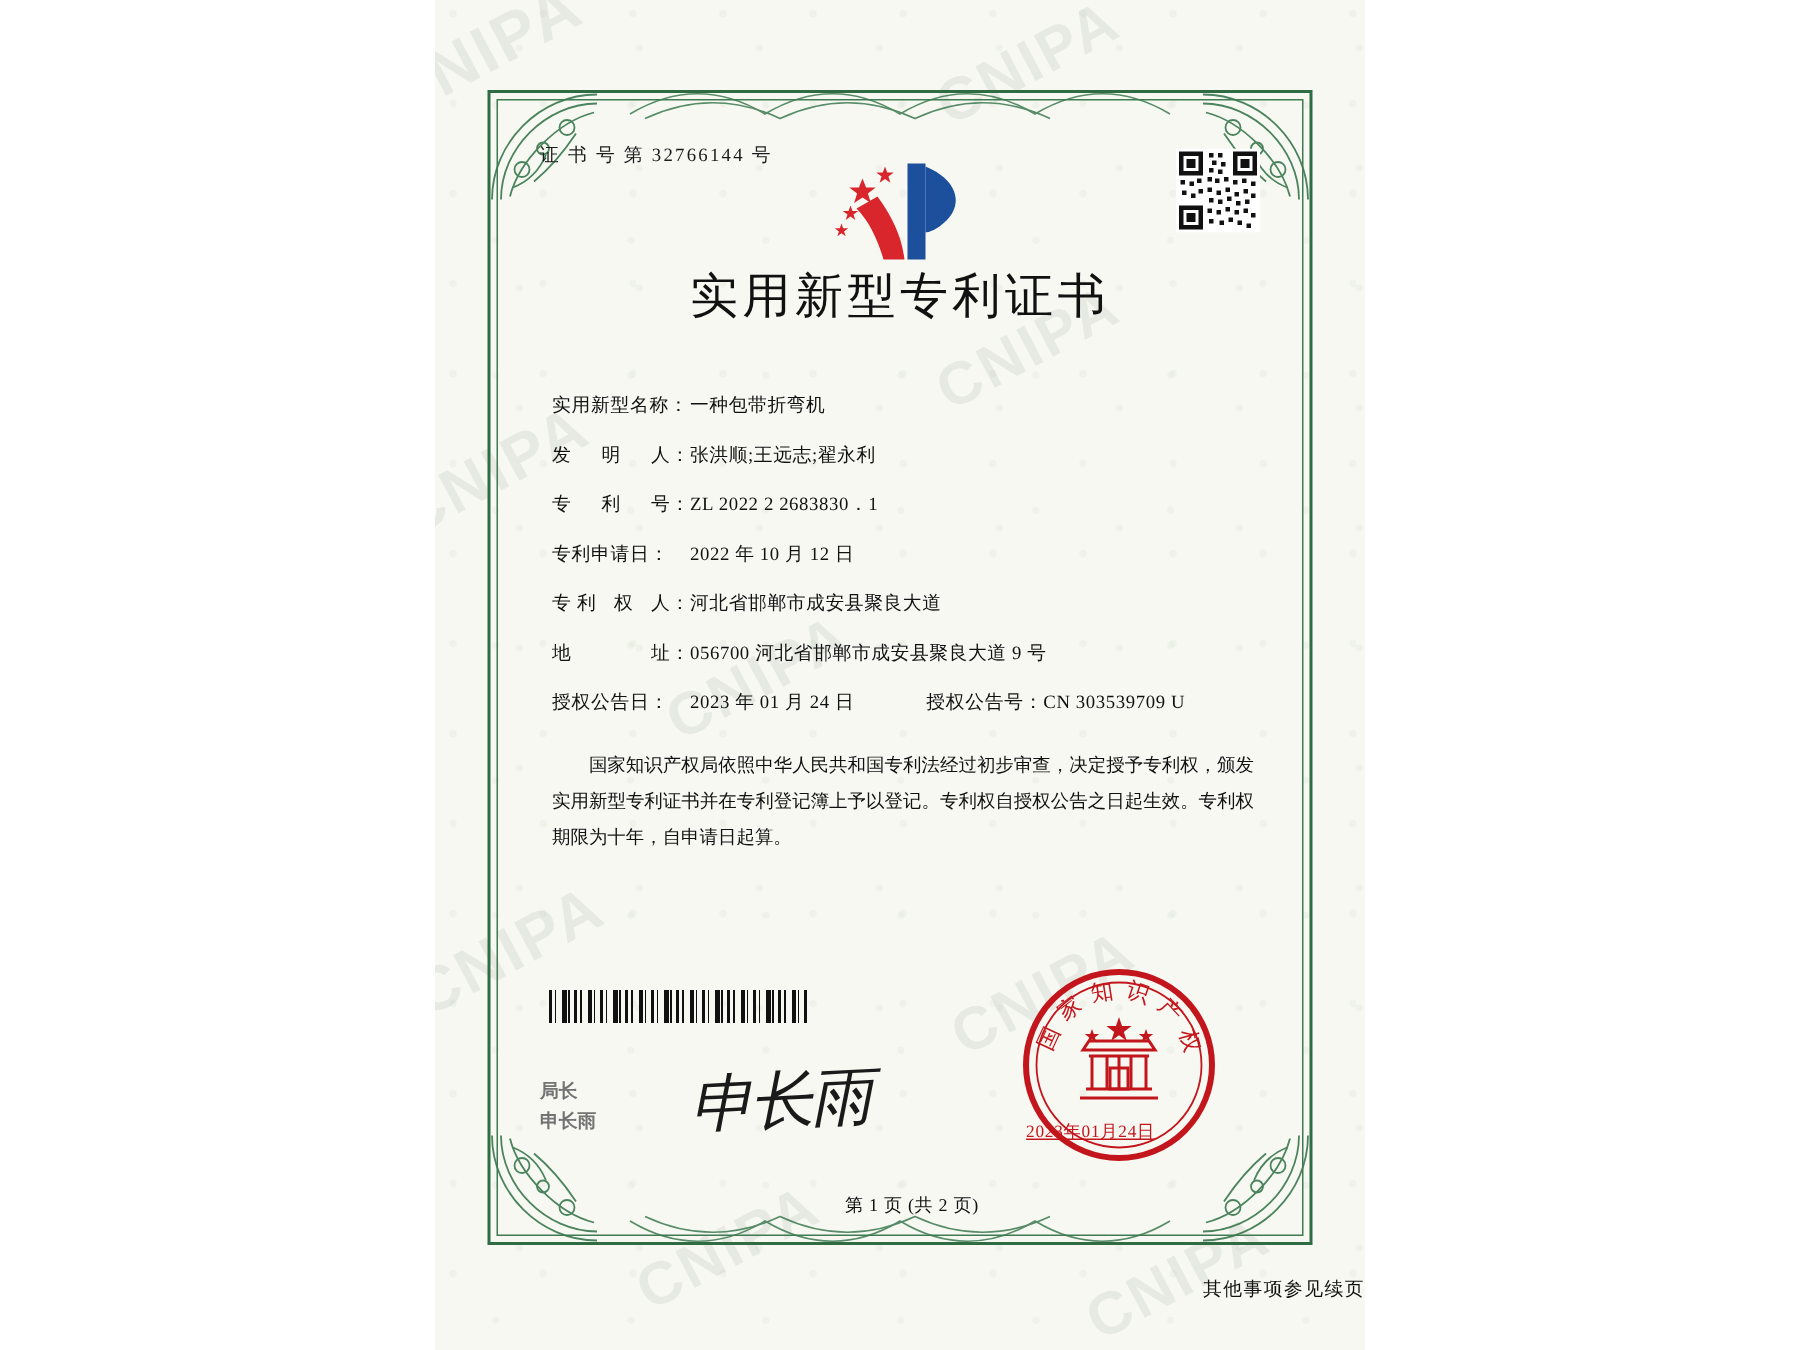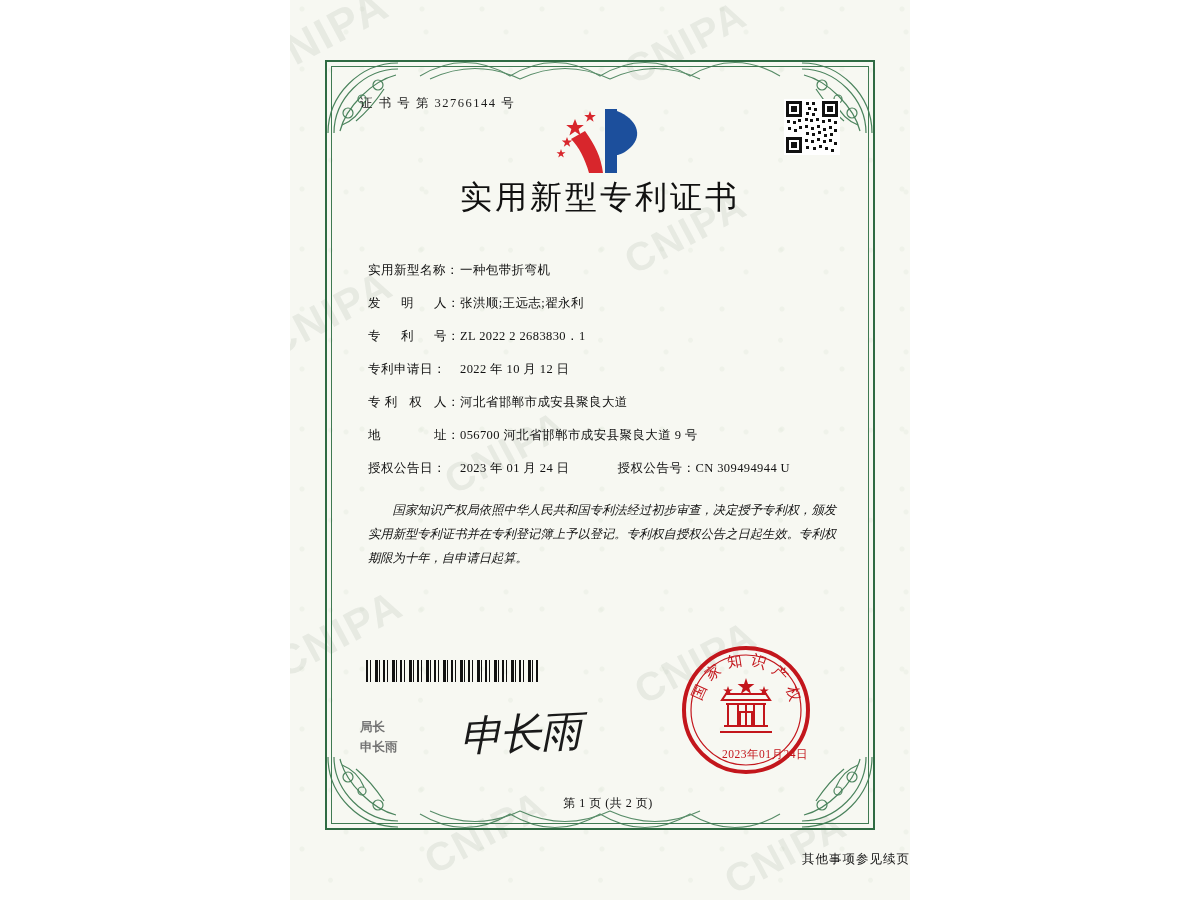--- a/index.html
+++ b/index.html
@@ -177,21 +177,20 @@
   }
 
   .paragraphs {
     margin-top: 22px;
     padding-left: 8px;
     padding-right: 4px;
     font-size: 12.3px;
     line-height: 1.95;
     color: #111;
     text-align: justify;
-    font-style: italic;
   }
   .paragraphs p {
     margin: 0 0 2px 0;
     text-indent: 2em;
   }
 
   
   .barcode {
     position: absolute;
     left: 6px;
@@ -235,24 +234,25 @@
     right: 28px;
     bottom: 34px;
     width: 132px;
     height: 132px;
   }
   .seal-date {
     position: absolute;
     right: 32px;
     bottom: 48px;
     width: 124px;
-    text-align: right;
+    text-align: left;
     color: #c3161c;
     font-size: 11.5px;
     letter-spacing: .5px;
+    text-decoration: underline;
   }
 
   .page-no {
     position: absolute;
     left: 16px;
     right: 0;
     bottom: -2px;
     text-align: center;
     font-size: 12px;
     color: #111;
@@ -490,21 +490,21 @@
             <span>地</span>
             <span>址：</span>
           </div>
           <div class="field-value">056700 河北省邯郸市成安县聚良大道 9 号</div>
         </div>
 
         <div class="field-row dual">
           <div class="field-label">授权公告日：</div>
           <div class="field-value">2023 年 01 月 24 日</div>
           <div class="field-label second-label">授权公告号：</div>
-          <div class="field-value">CN 309494944 U</div>
+          <div class="field-value">CN 303539709 U</div>
         </div>
 
       </div>
 
       <div class="paragraphs">
         <p>国家知识产权局依照中华人民共和国专利法经过初步审查，决定授予专利权，颁发实用新型专利证书并在专利登记簿上予以登记。专利权自授权公告之日起生效。专利权期限为十年，自申请日起算。</p>
       </div>
 
       <div class="barcode"></div>
 

